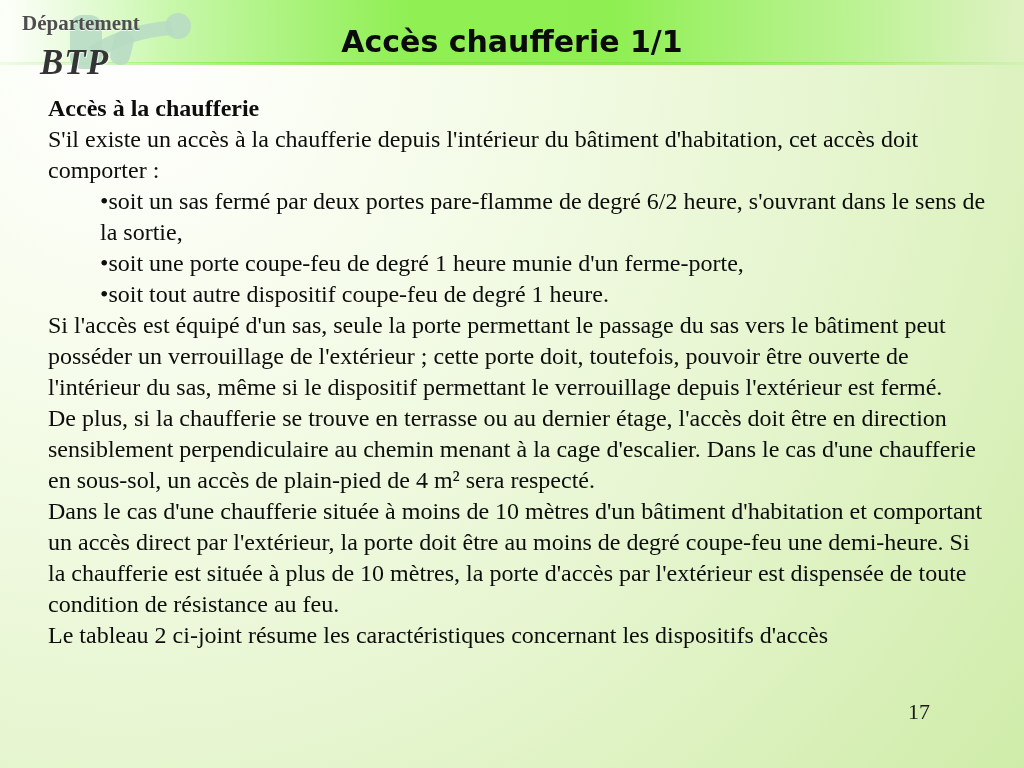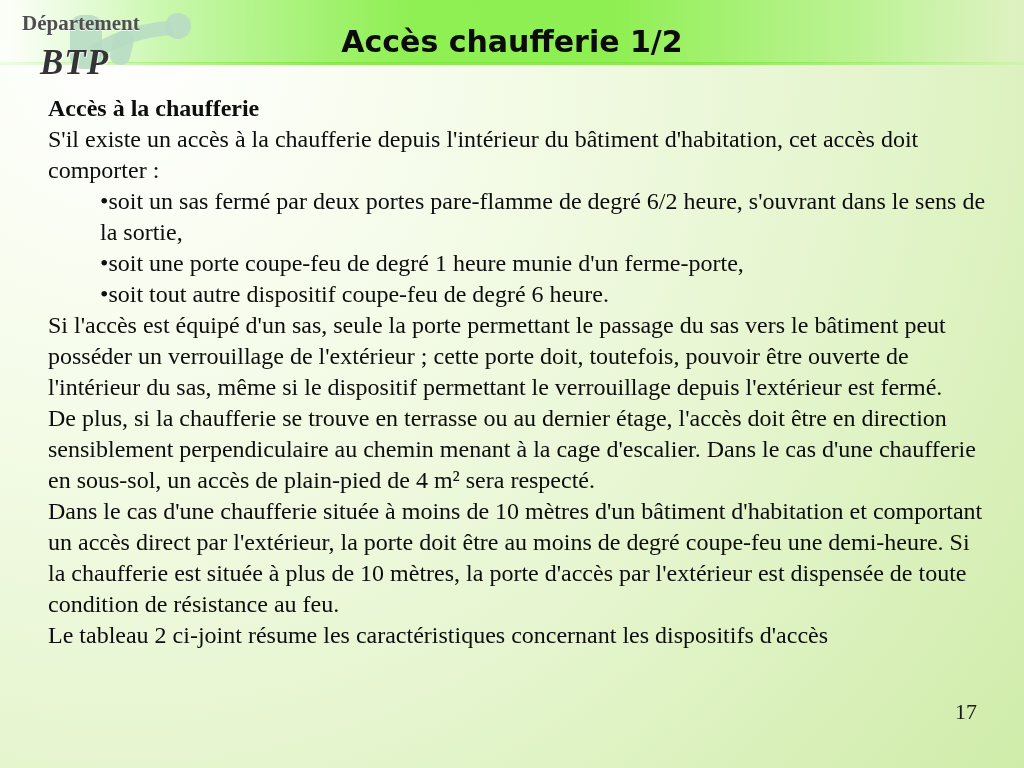--- a/index.html
+++ b/index.html
@@ -65,21 +65,21 @@
   .body-text{
     position:absolute;left:48px;top:93px;width:938px;
     font-size:24px;line-height:31px;color:#0d0d0d;
   }
   .para{white-space:normal;}
   .para.heading{font-weight:bold;}
   .para.indent{margin-left:52px;}
 
   .page-number{
     position:absolute;left:908px;top:699px;
-    font-size:22px;color:#1a1a1a;margin-left:47px;
+    font-size:22px;color:#1a1a1a;
   }
 </style>
 </head>
 <body>
 
 <div class="slide">
 
   <div class="header-band"></div>
   <div class="header-underline"></div>
 
@@ -89,29 +89,29 @@
         <rect x="62" y="10" width="32" height="54" rx="12"></rect>
         <path d="M80 42 Q120 18 162 16 L166 30 Q124 32 90 54 Z"></path>
         <circle cx="170" cy="21" r="13"></circle>
         <rect x="104" y="26" width="20" height="34" rx="9" transform="rotate(14 114 43)"></rect>
       </g>
     </svg>
     <div class="btp-dep">Département</div>
     <div class="btp-btp">BTP</div>
   </div>
 
-  <div class="slide-title">Accès chaufferie 1/2</div>
+  <div class="slide-title">Accès chaufferie 1/1</div>
 
 
   <div class="body-text">
       <div class="para heading">Accès à la chaufferie</div>
       <div class="para normal">S'il existe un accès à la chaufferie depuis l'intérieur du bâtiment d'habitation, cet accès doit comporter :</div>
       <div class="para indent">•soit un sas fermé par deux portes pare-flamme de degré 6/2 heure, s'ouvrant dans le sens de la sortie,</div>
       <div class="para indent">•soit une porte coupe-feu de degré 1 heure munie d'un ferme-porte,</div>
-      <div class="para indent">•soit tout autre dispositif coupe-feu de degré 6 heure.</div>
+      <div class="para indent">•soit tout autre dispositif coupe-feu de degré 1 heure.</div>
       <div class="para normal">Si l'accès est équipé d'un sas, seule la porte permettant le passage du sas vers le bâtiment peut posséder un verrouillage de l'extérieur ; cette porte doit, toutefois, pouvoir être ouverte de l'intérieur du sas, même si le dispositif permettant le verrouillage depuis l'extérieur est fermé.</div>
       <div class="para normal">De plus, si la chaufferie se trouve en terrasse ou au dernier étage, l'accès doit être en direction sensiblement perpendiculaire au chemin menant à la cage d'escalier. Dans le cas d'une chaufferie en sous-sol, un accès de plain-pied de 4 m² sera respecté.</div>
       <div class="para normal">Dans le cas d'une chaufferie située à moins de 10 mètres d'un bâtiment d'habitation et comportant un accès direct par l'extérieur, la porte doit être au moins de degré coupe-feu une demi-heure. Si la chaufferie est située à plus de 10 mètres, la porte d'accès par l'extérieur est dispensée de toute condition de résistance au feu.</div>
       <div class="para normal">Le tableau 2 ci-joint résume les caractéristiques concernant les dispositifs d'accès</div>
     </div>
 
   <div class="page-number">17</div>
 
 </div>
 

